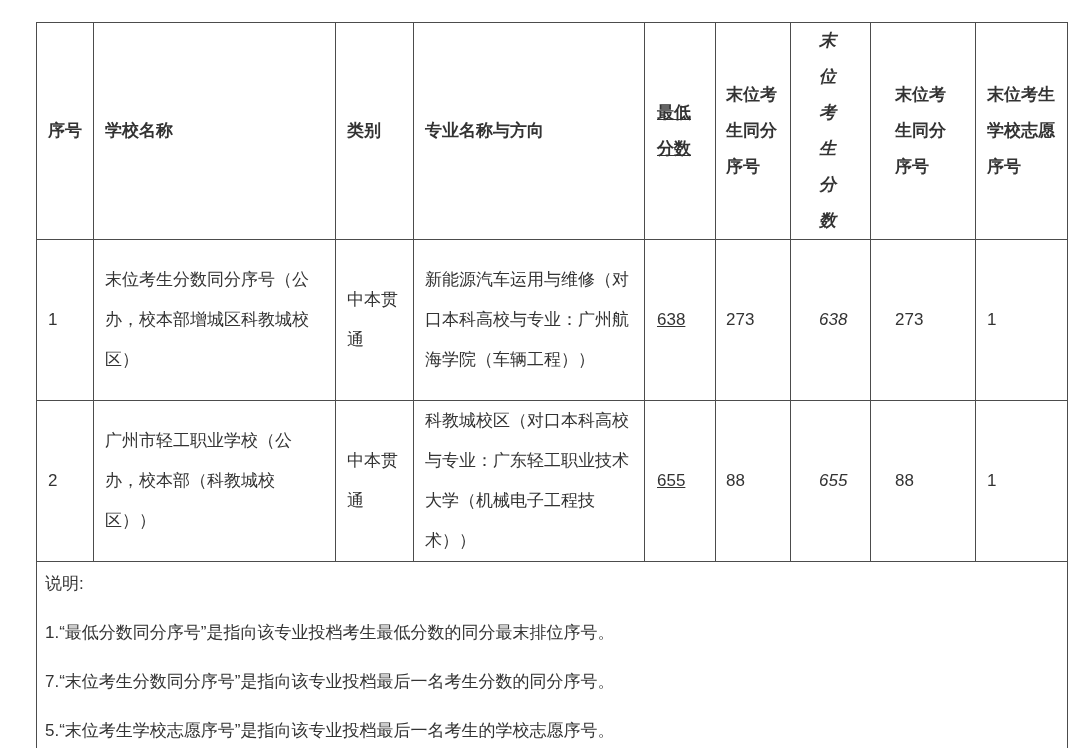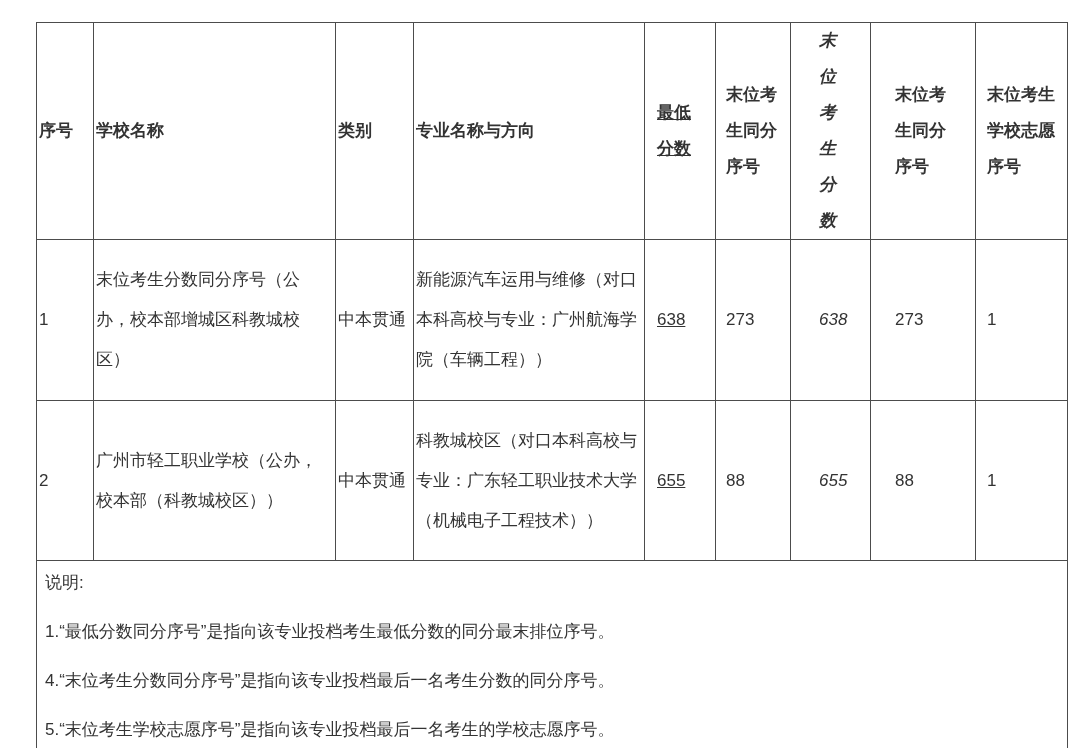--- a/index.html
+++ b/index.html
@@ -26,21 +26,21 @@
   table.scores{
     margin-top:22px;
     border-collapse:collapse;
     table-layout:fixed;
     width:1031px;
     font-size:17px;
     color:var(--text);
   }
   table.scores th, table.scores td{
     border:1px solid var(--border);
-    padding:0 2px;
+    padding:0 11px;
     text-align:left;
     vertical-align:middle;
     line-height:40px;
     overflow-wrap:normal;
     word-break:normal;
     line-break:strict;
     font-weight:400;
   }
   table.scores th{
     font-weight:600;
@@ -119,20 +119,20 @@
       <td class="c6">88</td>
       <td class="c7 bold-score">655</td>
       <td class="c8">88</td>
       <td class="c9">1</td>
     </tr>
 
     <tr class="notes-row">
       <td colspan="9" class="notes">
         <p>说明:</p>
         <p>1.“最低分数同分序号”是指向该专业投档考生最低分数的同分最末排位序号。</p>
-        <p>4.“末位考生分数同分序号”是指向该专业投档最后一名考生分数的同分序号。</p>
+        <p>7.“末位考生分数同分序号”是指向该专业投档最后一名考生分数的同分序号。</p>
         <p>5.“末位考生学校志愿序号”是指向该专业投档最后一名考生的学校志愿序号。</p>
       </td>
     </tr>
   </tbody>
     </table>
 
 </div>
 
 </body></html>

